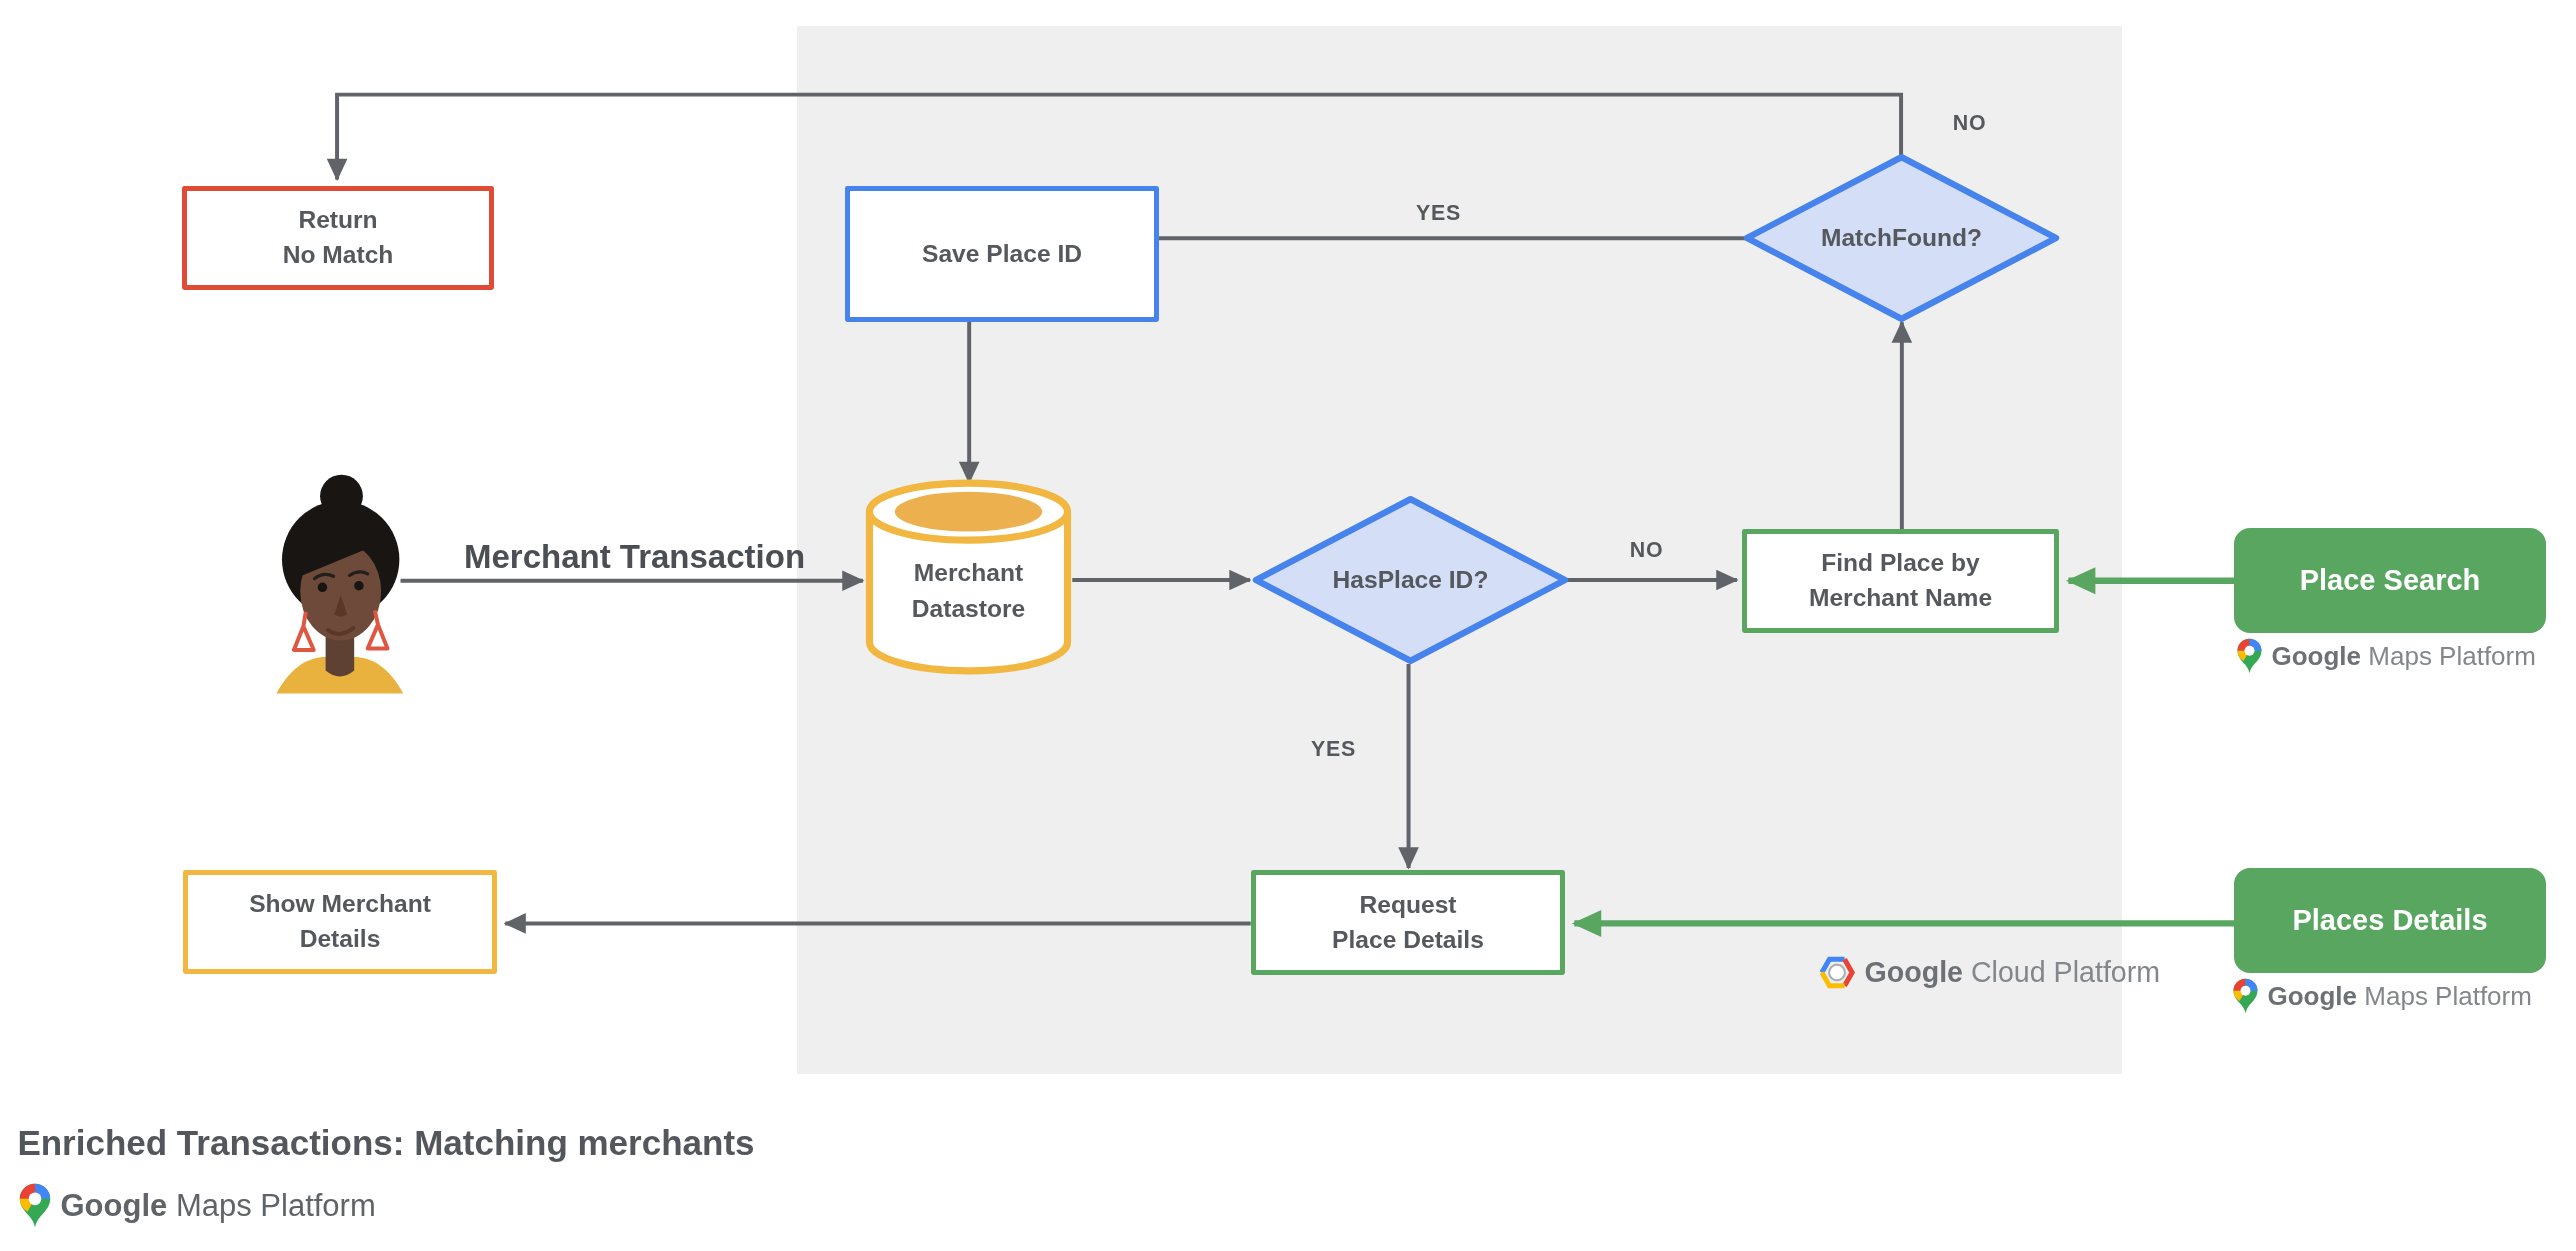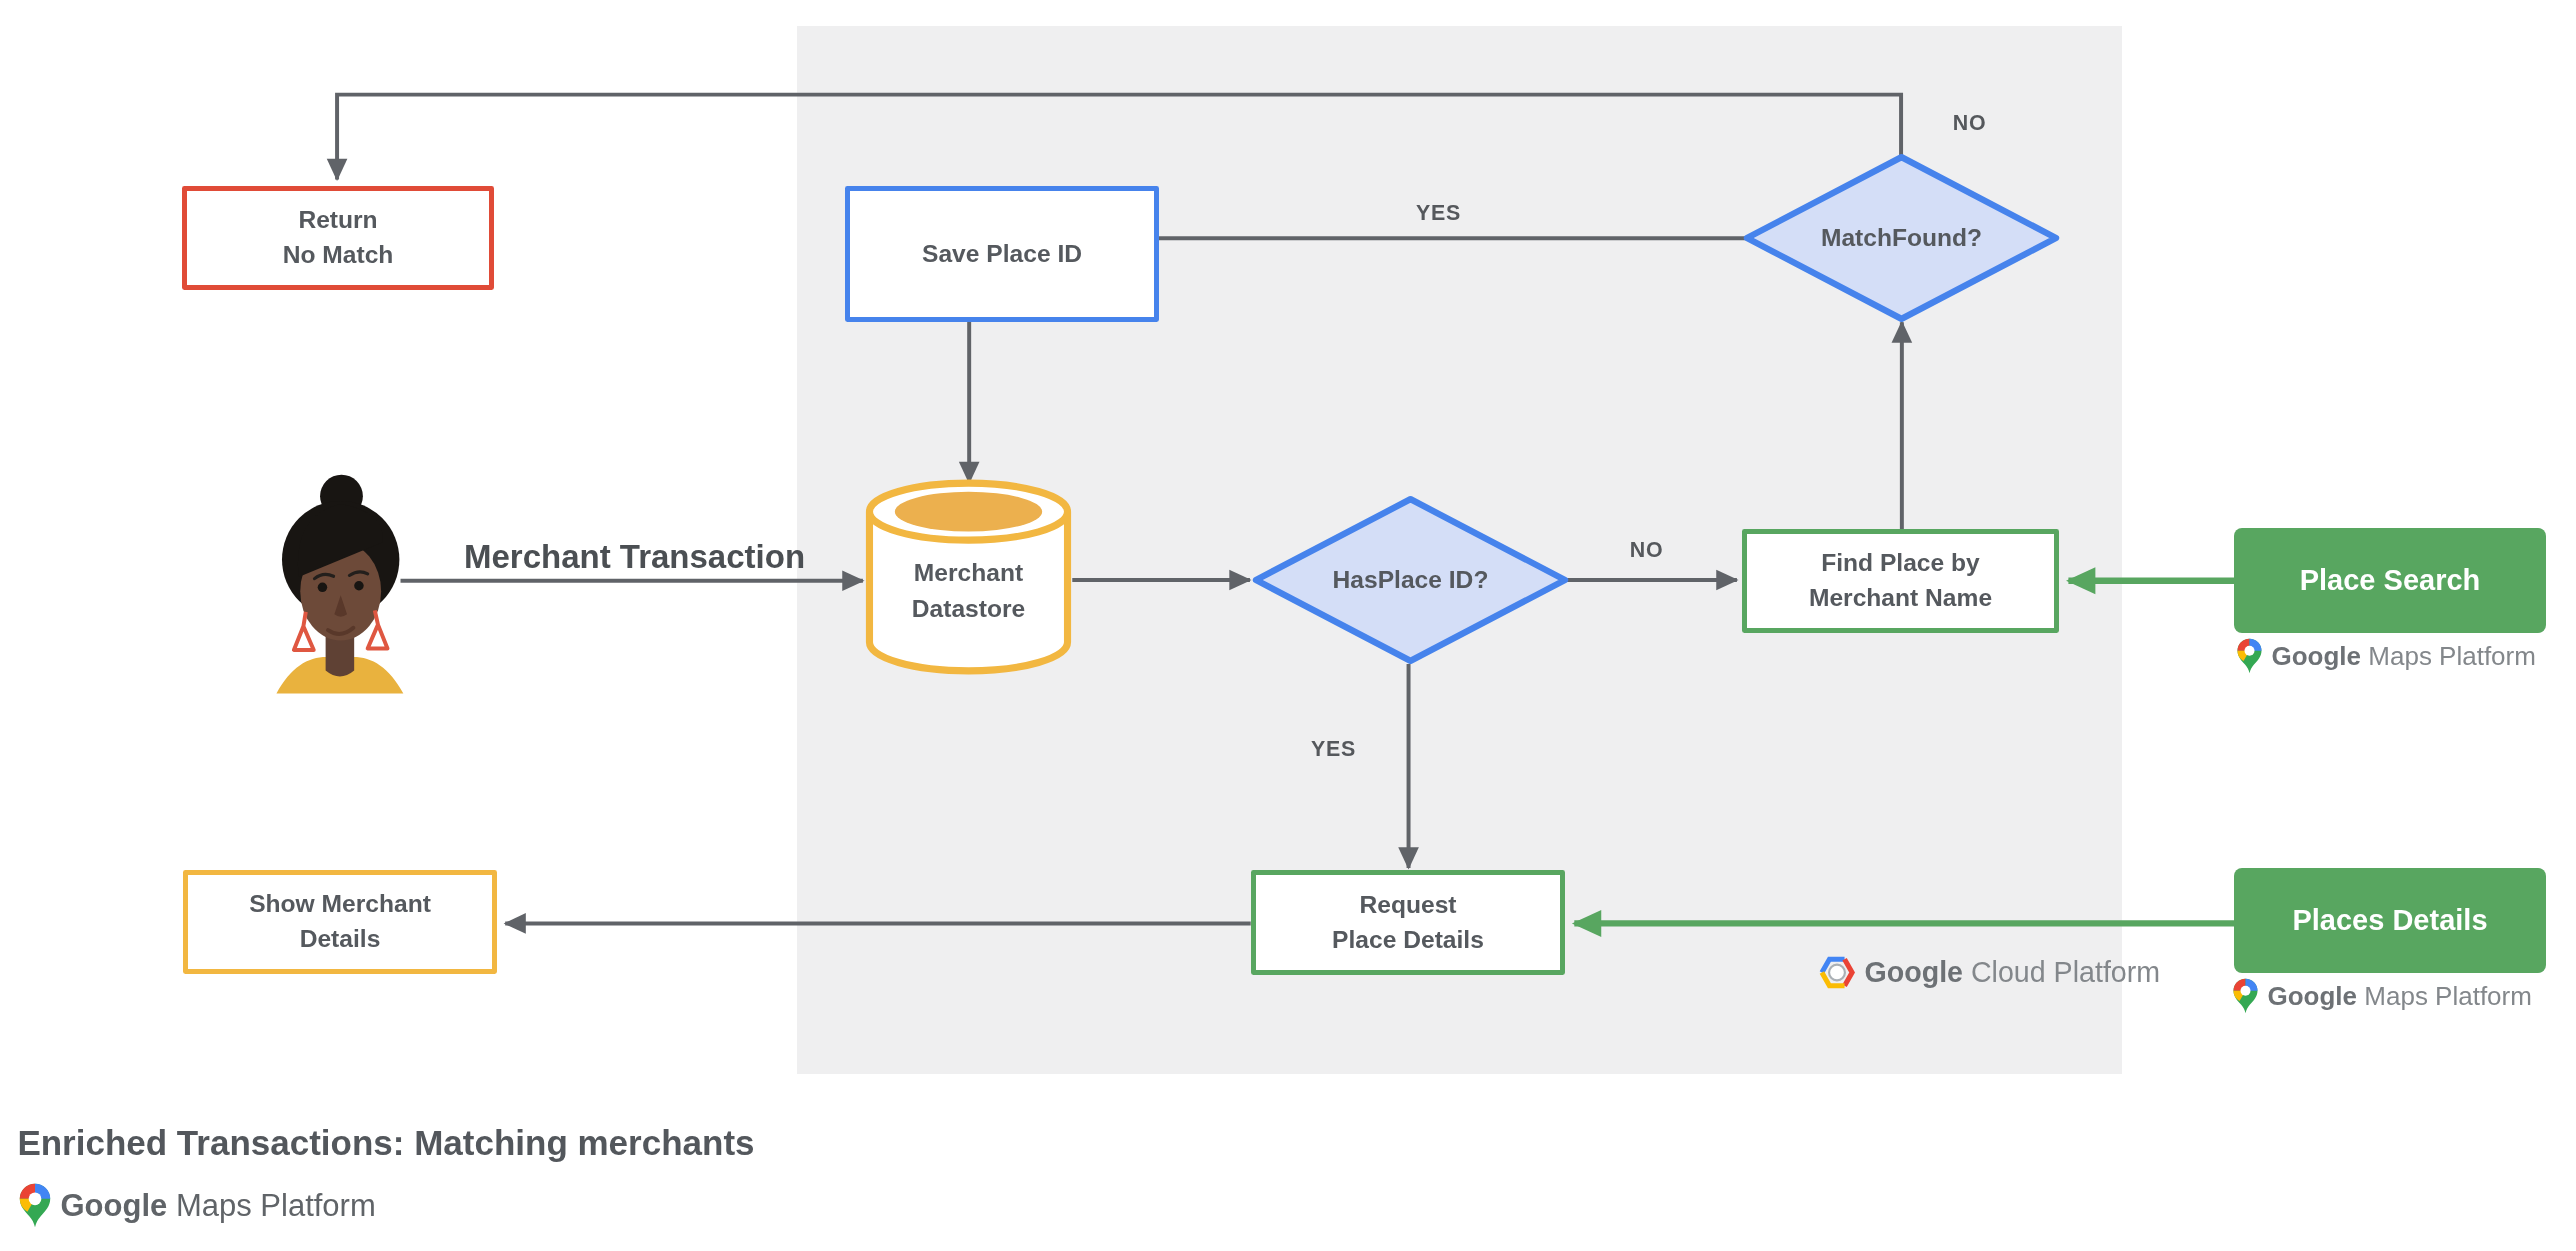--- a/index.html
+++ b/index.html
@@ -19,21 +19,21 @@
     font-size:24.6px;font-weight:bold;color:#55595e;line-height:1.42;text-align:center;
   }
   .node-return{left:182px;top:186px;width:312px;height:104px;border:5.6px solid var(--red,#e04b37);}
   .node-save{left:813px;top:186px;width:314px;height:136px;border:5.6px solid var(--blue,#4683ec);margin-left:32px;}
   .node-find{left:1742px;top:529px;width:317px;height:104px;border:5.6px solid var(--green,#58a660);}
   .node-request{left:1251px;top:870px;width:314px;height:105px;border:5.6px solid var(--green,#58a660);}
   .node-show{left:183px;top:870px;width:314px;height:104px;border:5.6px solid var(--yellow,#f2b741);}
 
   .api-btn{
     position:absolute;display:flex;align-items:center;justify-content:center;
-    background:var(--green,#58a660);border-radius:8px;color:#ffffff;
+    background:var(--green,#58a660);border-radius:16px;color:#ffffff;
     font-size:29px;font-weight:bold;
   }
   .btn-place-search{left:2234px;top:528px;width:312px;height:105px;}
   .btn-places-details{left:2234px;top:868px;width:312px;height:105px;}
 
   .diamond-svg{position:absolute;}
   .diamond-label{
     position:absolute;display:flex;flex-direction:row;align-items:center;justify-content:center;
     font-size:24.6px;font-weight:bold;color:#55595e;line-height:1.42;text-align:center;
   }

